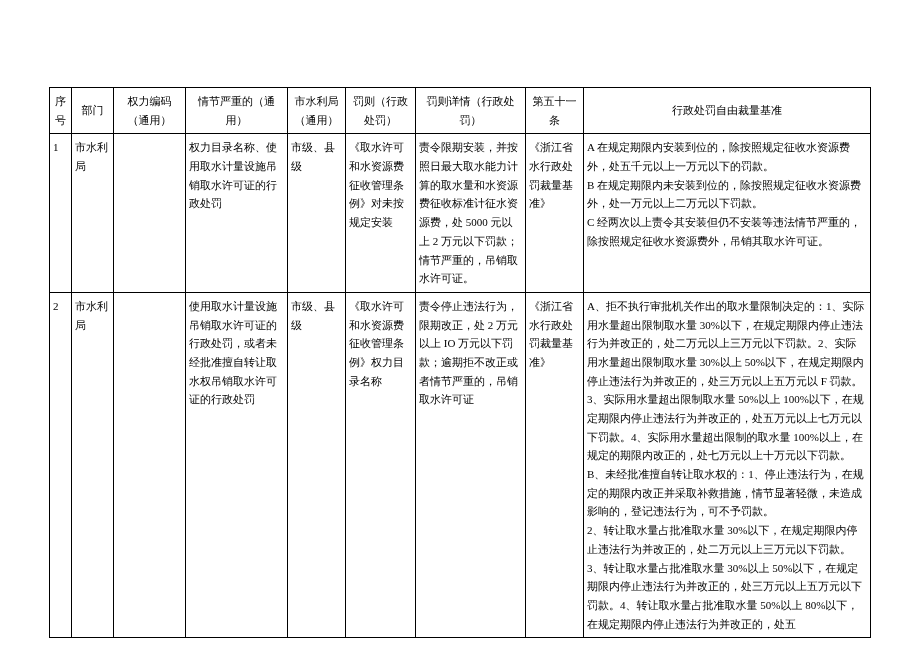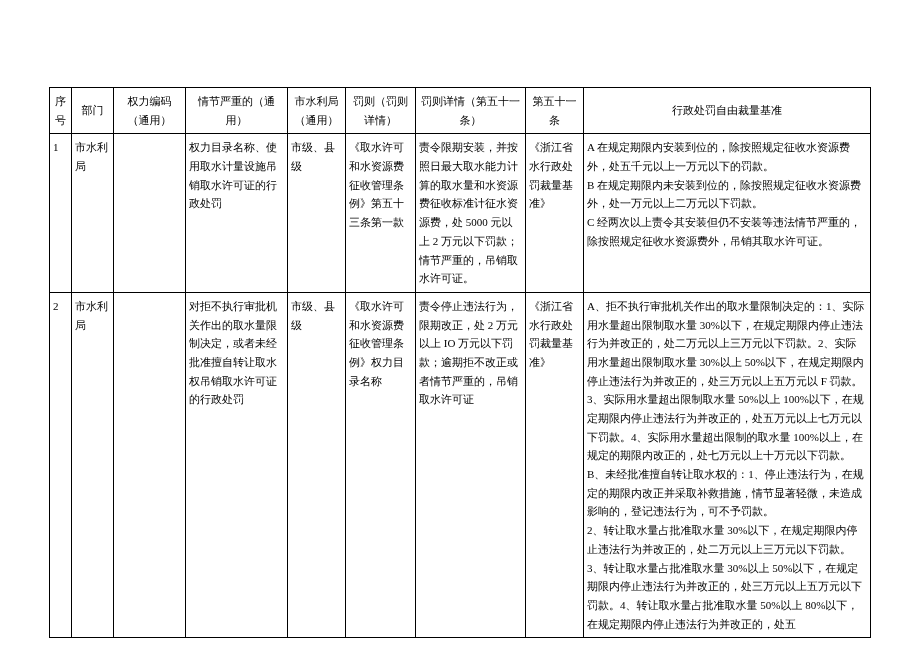--- a/index.html
+++ b/index.html
@@ -59,43 +59,43 @@
     <col class="col-basis">
     <col class="col-standard">
   </colgroup>
   <thead>
     <tr>
       <th>序号</th>
       <th>部门</th>
       <th>权力编码（通用）</th>
       <th>情节严重的（通用）</th>
       <th>市水利局（通用）</th>
-      <th>罚则（罚则详情）</th>
-      <th>罚则详情（第五十一条）</th>
+      <th>罚则（行政处罚）</th>
+      <th>罚则详情（行政处罚）</th>
       <th>第五十一条</th>
       <th>行政处罚自由裁量基准</th>
     </tr>
   </thead>
   <tbody>
     <tr>
       <td class="seq-cell">1</td>
       <td>市水利局</td>
       <td></td>
       <td>权力目录名称、使用取水计量设施吊销取水许可证的行政处罚</td>
       <td>市级、县级</td>
-      <td>《取水许可和水资源费征收管理条例》第五十三条第一款</td>
+      <td>《取水许可和水资源费征收管理条例》对未按规定安装</td>
       <td>责令限期安装，并按照日最大取水能力计算的取水量和水资源费征收标准计征水资源费，处 5000 元以上 2 万元以下罚款；情节严重的，吊销取水许可证。</td>
       <td>《浙江省水行政处罚裁量基准》</td>
       <td>A 在规定期限内安装到位的，除按照规定征收水资源费外，处五千元以上一万元以下的罚款。<br>B 在规定期限内未安装到位的，除按照规定征收水资源费外，处一万元以上二万元以下罚款。<br>C 经两次以上责令其安装但仍不安装等违法情节严重的，除按照规定征收水资源费外，吊销其取水许可证。</td>
     </tr>
     <tr>
       <td class="seq-cell">2</td>
       <td>市水利局</td>
       <td></td>
-      <td>对拒不执行审批机关作出的取水量限制决定，或者未经批准擅自转让取水权吊销取水许可证的行政处罚</td>
+      <td>使用取水计量设施吊销取水许可证的行政处罚，或者未经批准擅自转让取水权吊销取水许可证的行政处罚</td>
       <td>市级、县级</td>
       <td>《取水许可和水资源费征收管理条例》权力目录名称</td>
       <td>责令停止违法行为，限期改正，处 2 万元以上 IO 万元以下罚款；逾期拒不改正或者情节严重的，吊销取水许可证</td>
       <td>《浙江省水行政处罚裁量基准》</td>
       <td>A、拒不执行审批机关作出的取水量限制决定的：1、实际用水量超出限制取水量 30%以下，在规定期限内停止违法行为并改正的，处二万元以上三万元以下罚款。2、实际用水量超出限制取水量 30%以上 50%以下，在规定期限内停止违法行为并改正的，处三万元以上五万元以 F 罚款。3、实际用水量超出限制取水量 50%以上 100%以下，在规定期限内停止违法行为并改正的，处五万元以上七万元以下罚款。4、实际用水量超出限制的取水量 100%以上，在规定的期限内改正的，处七万元以上十万元以下罚款。<br>B、未经批准擅自转让取水权的：1、停止违法行为，在规定的期限内改正并采取补救措施，情节显著轻微，未造成影响的，登记违法行为，可不予罚款。<br>2、转让取水量占批准取水量 30%以下，在规定期限内停止违法行为并改正的，处二万元以上三万元以下罚款。3、转让取水量占批准取水量 30%以上 50%以下，在规定期限内停止违法行为并改正的，处三万元以上五万元以下罚款。4、转让取水量占批准取水量 50%以上 80%以下，在规定期限内停止违法行为并改正的，处五</td>
     </tr>
   </tbody>
 </table>
 
 </body></html>

